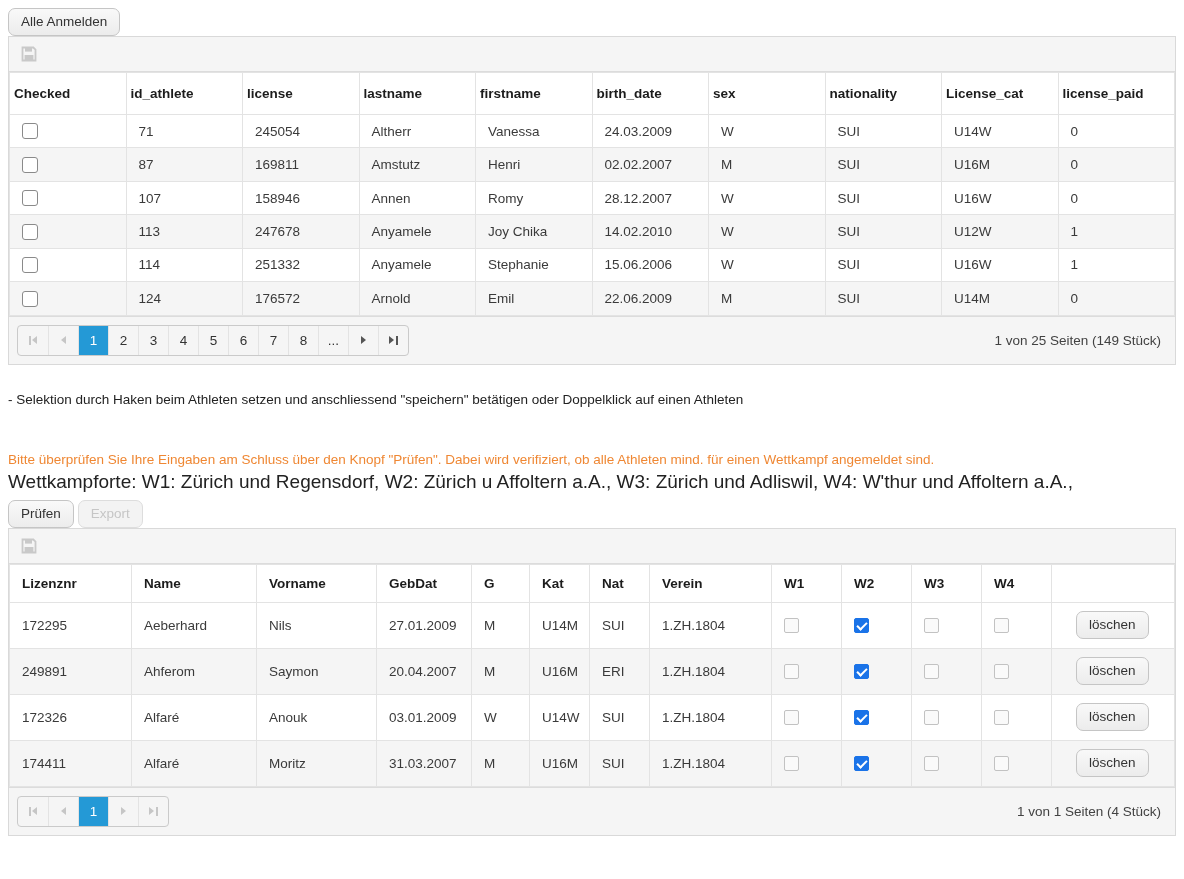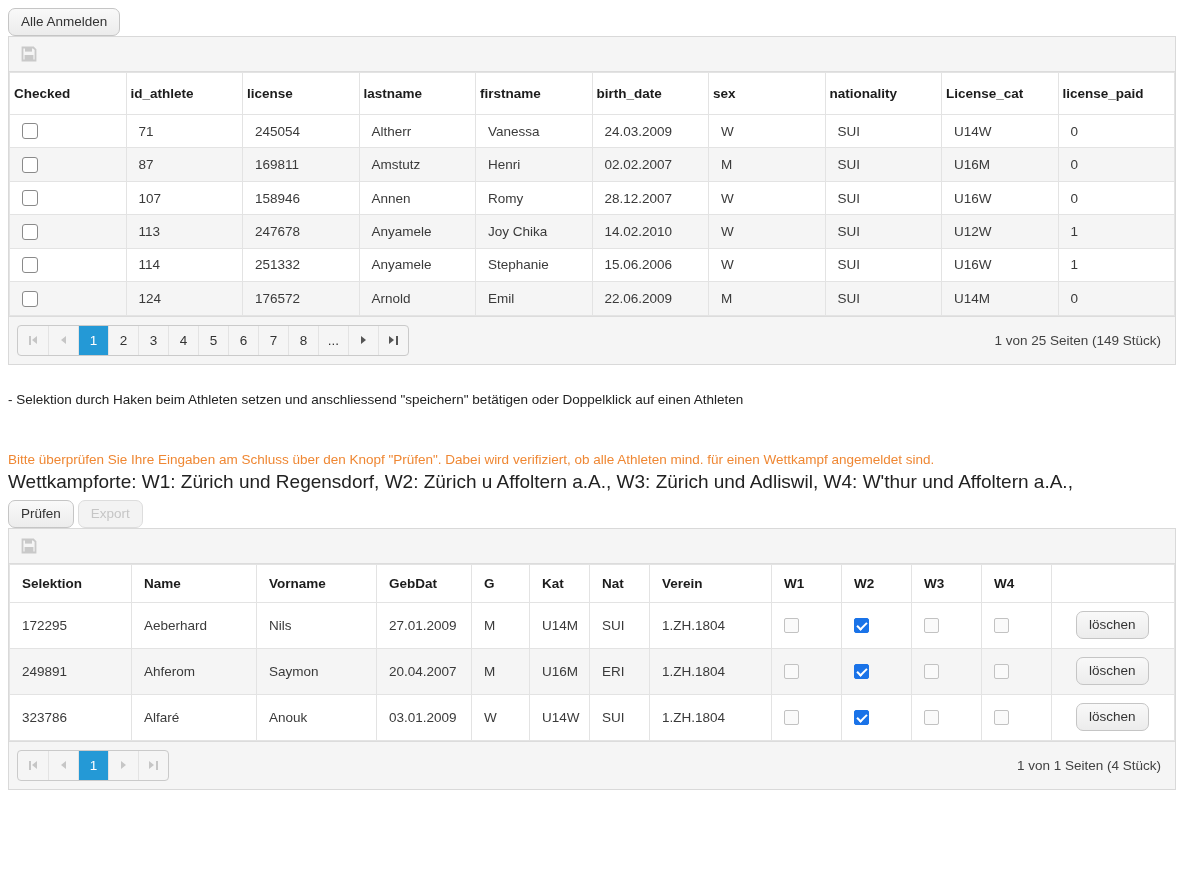--- a/index.html
+++ b/index.html
@@ -280,21 +280,21 @@
         <col class="c7">
           <col class="c8">
           <col class="c9">
           <col class="c10">
           <col class="c11">
           <col class="c12">
           <col class="c13">
       </colgroup>
       <thead>
         <tr>
-          <th>Selektion</th>
+          <th>Lizenznr</th>
           <th>Name</th>
           <th>Vorname</th>
           <th>GebDat</th>
           <th>G</th>
           <th>Kat</th>
           <th>Nat</th>
           <th>Verein</th>
           <th>W1</th>
           <th>W2</th>
           <th>W3</th>
@@ -327,34 +327,49 @@
           <td>U16M</td>
           <td>ERI</td>
           <td>1.ZH.1804</td>
           <td class="w-cell"><input type="checkbox" class="cb w" style=""></td>
           <td class="w-cell"><input type="checkbox" class="cb w" checked="" style=""></td>
           <td class="w-cell"><input type="checkbox" class="cb w" style=""></td>
           <td class="w-cell"><input type="checkbox" class="cb w" style=""></td>
           <td class="btn-cell"><button class="btn">löschen</button></td>
         </tr>
         <tr>
-          <td>323786</td>
+          <td>172326</td>
           <td>Alfaré</td>
           <td>Anouk</td>
           <td>03.01.2009</td>
           <td>W</td>
           <td>U14W</td>
           <td>SUI</td>
           <td>1.ZH.1804</td>
           <td class="w-cell"><input type="checkbox" class="cb w" style=""></td>
           <td class="w-cell"><input type="checkbox" class="cb w" checked="" style=""></td>
           <td class="w-cell"><input type="checkbox" class="cb w" style=""></td>
           <td class="w-cell"><input type="checkbox" class="cb w" style=""></td>
           <td class="btn-cell"><button class="btn">löschen</button></td>
         </tr>
+        <tr>
+          <td>174411</td>
+          <td>Alfaré</td>
+          <td>Moritz</td>
+          <td>31.03.2007</td>
+          <td>M</td>
+          <td>U16M</td>
+          <td>SUI</td>
+          <td>1.ZH.1804</td>
+          <td class="w-cell"><input type="checkbox" class="cb w" style=""></td>
+          <td class="w-cell"><input type="checkbox" class="cb w" checked="" style=""></td>
+          <td class="w-cell"><input type="checkbox" class="cb w" style=""></td>
+          <td class="w-cell"><input type="checkbox" class="cb w" style=""></td>
+          <td class="btn-cell"><button class="btn">löschen</button></td>
+        </tr>
       </tbody>
     </table>
 
     <div class="pager">
       <div class="pg-group">
         <button class="pg-btn arrow disabled">
             <span class="ico">
               <span class="vbar"></span>
               <span class="tri-l"></span>
             </span>

